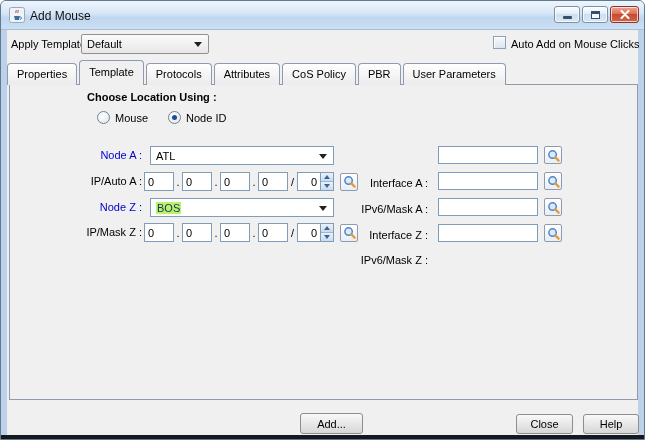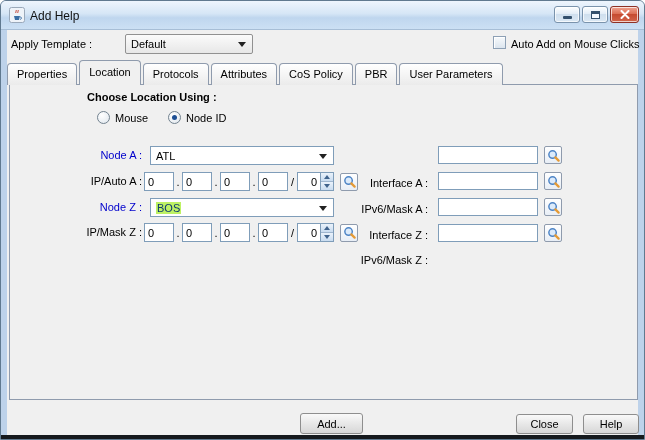--- a/index.html
+++ b/index.html
@@ -42,21 +42,21 @@
 
   
   .lbl { position:absolute; white-space:nowrap; }
   .combo {
     position:absolute; height:20px; background:#fff;
     border:1px solid #7f9db9; display:flex; align-items:center;
     padding:0 18px 0 5px; overflow:hidden;
   }
   .combo-gray {
     background:linear-gradient(#fbfbfb,#e7e7e7);
-    border:1px solid #919191; border-radius:2px;margin-left:44px;
+    border:1px solid #919191; border-radius:2px;
   }
   .combo .caret {
     position:absolute; right:6px; top:50%; margin-top:-2px;
     width:0; height:0; border-left:4px solid transparent;
     border-right:4px solid transparent; border-top:5px solid #222;
   }
   .checkbox {
     position:absolute; width:13px; height:13px;
     border:1px solid #8da0b5; background:linear-gradient(#f7fafc,#dce5ee);
     box-shadow: inset 1px 1px 0 #fff;
@@ -142,21 +142,21 @@
 
 <div class="window">
 
   <div class="titlebar">
     <svg class="app-icon" viewBox="0 0 16 16">
       <rect x="0.5" y="0.5" width="15" height="15" rx="2" fill="#eef3f9" stroke="#9aa9ba"></rect>
       <path d="M5 9 h6 l-1 4 h-4 z" fill="#3a6ea5"></path>
       <path d="M11 10 c2 0 2 2 0 2.4" fill="none" stroke="#3a6ea5" stroke-width="1"></path>
       <path d="M7 3 c1 1 -1 2 0 3 M9 3 c1 1 -1 2 0 3" fill="none" stroke="#c0392b" stroke-width="1"></path>
     </svg>
-    <span class="title-text">Add Help</span>
+    <span class="title-text">Add Mouse</span>
     <div class="winbtn min">
         <span class="glyph-min"></span>
       </div>
     <div class="winbtn max">
         <span class="glyph-max"></span>
       </div>
     <div class="winbtn close">
       <svg width="10" height="9" viewBox="0 0 10 9">
         <path d="M1.5 1 L8.5 8 M8.5 1 L1.5 8" stroke="#ffffff" stroke-width="2" stroke-linecap="round"></path>
       </svg>
@@ -168,21 +168,21 @@
   <span class="lbl" style="left:10px; top:37px;">Apply Template :</span>
   <div class="combo combo-gray" style="left:80px; top:33px; width:128px;">
     <span>Default</span>
     <span class="caret"></span>
   </div>
   <div class="checkbox" style="left:492px; top:35px;"></div>
   <span class="lbl" style="left:510px; top:37px;">Auto Add on Mouse Clicks</span>
 
   <div class="tabs">
     <div class="tab">Properties</div>
-    <div class="tab active">Location</div>
+    <div class="tab active">Template</div>
     <div class="tab">Protocols</div>
     <div class="tab">Attributes</div>
     <div class="tab">CoS Policy</div>
     <div class="tab">PBR</div>
     <div class="tab">User Parameters</div>
   </div>
 
   <div class="panel">
 
     <div class="heading">Choose Location Using :</div>

